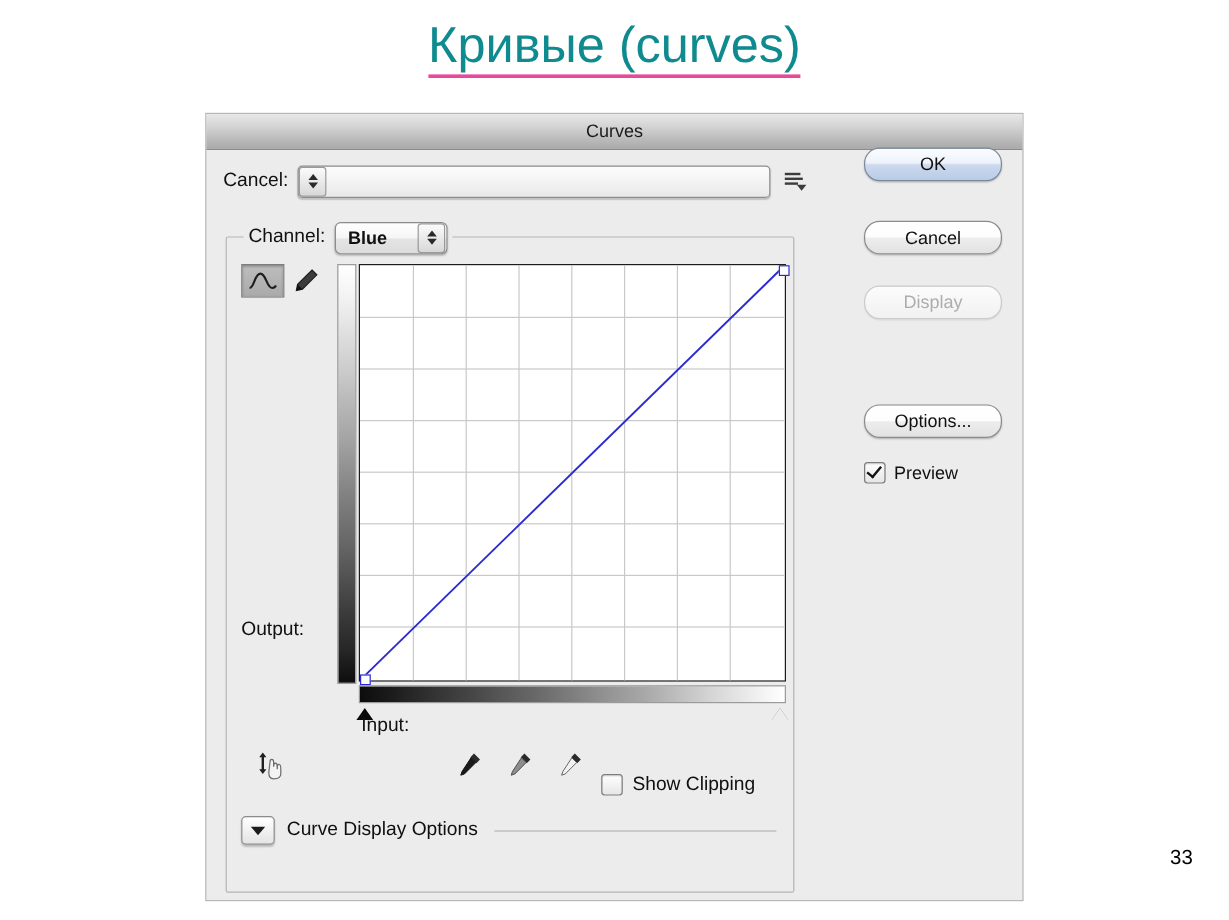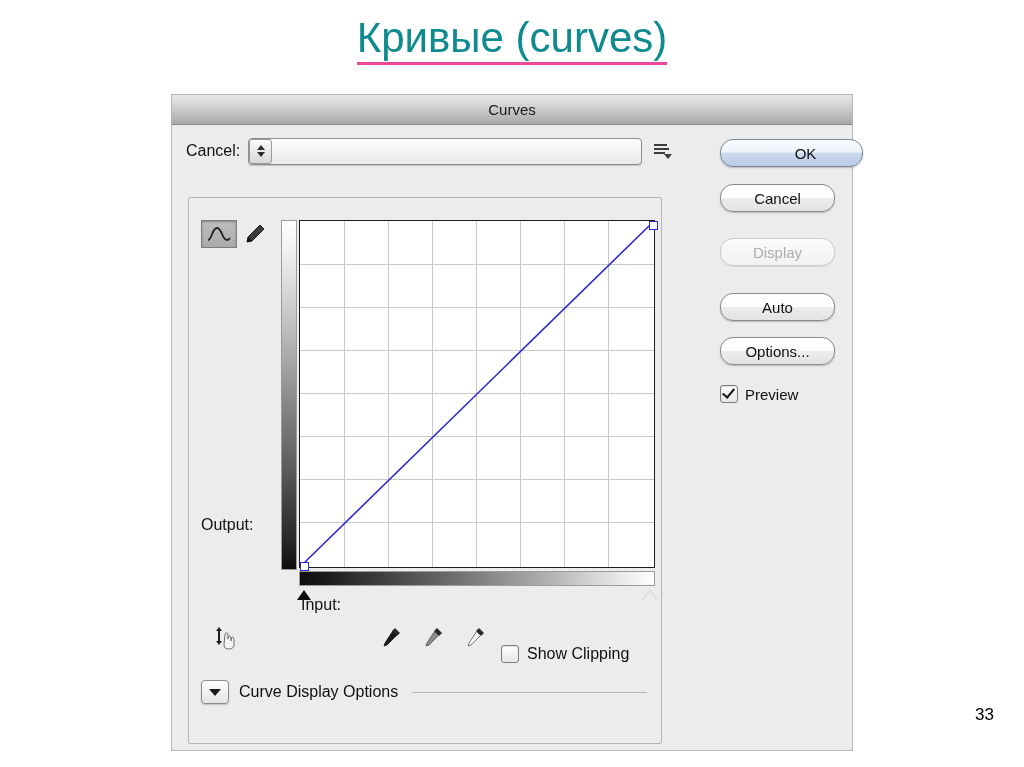--- a/index.html
+++ b/index.html
@@ -82,21 +82,21 @@
   }
   .btn.primary{
     background:linear-gradient(to bottom,#fafcff 0%,#eef3fb 45%,#ccd9ee 52%,#b9cbe6 100%);
     border-color:#7a8899;
   }
   .btn.disabled{
     color:#adadad;border-color:#cbcbcb;
     background:linear-gradient(to bottom,#fcfcfc,#f1f1f1);
     box-shadow:0 1px 1px rgba(0,0,0,.08);
   }
-  #btn-ok{left:548px;top:44px;padding-left:28px;}
+  #btn-ok{left:548px;top:28px;}
   #btn-cancel{left:548px;top:89px;}
   #btn-smooth{left:548px;top:143px;}
   #btn-auto{left:548px;top:198px;}
   #btn-options{left:548px;top:242px;}
   
   #preview-row{position:absolute;left:548px;top:290px;display:flex;align-items:center;}
   .cbx{
     width:16px;height:16px;border-radius:3px;border:1px solid #7c7c7c;
     background:linear-gradient(to bottom,#ffffff,#e6e6e6);
     box-shadow:inset 0 1px 1px rgba(0,0,0,.12);
@@ -224,30 +224,39 @@
       <i></i>
         <i></i>
         <i></i>
         <u></u>
     </span>
   </div>
 
   <div class="btn primary" id="btn-ok">OK</div>
   <div class="btn" id="btn-cancel">Cancel</div>
   <div class="btn disabled" id="btn-smooth">Display</div>
-  <div class="btn" id="btn-auto">Auto</div>
   <div class="btn" id="btn-options">Options...</div>
 
   <div id="preview-row">
     <span class="cbx checked"></span>
     <span class="lbl">Preview</span>
   </div>
 
   <div class="groupbox">
 
+    <div class="group-legend">
+      <span class="gl-text">Channel:</span>
+      <span class="popup">
+        <span class="pv">Blue</span>
+        <span class="stepper">
+          <i class="ar up"></i>
+            <i class="ar dn"></i>
+        </span>
+      </span>
+    </div>
 
     <div class="tool-row">
       <span class="tool-btn">
         <svg width="26" height="18" viewBox="0 0 26 18">
           <path d="M2 15 C6 15 6 3 11 3 C16 3 16 15 21 15 C23 15 24 13 24 13" stroke="#1e1e1e" stroke-width="1.8" fill="none"></path>
         </svg>
       </span>
       <span class="tool-btn pencil">
         <svg width="24" height="24" viewBox="0 0 24 24">
           <path d="M17 3 L21 7 L9 19 L4 20 L5 15 Z" fill="#3b3b3b" stroke="#1e1e1e" stroke-width="1"></path>

